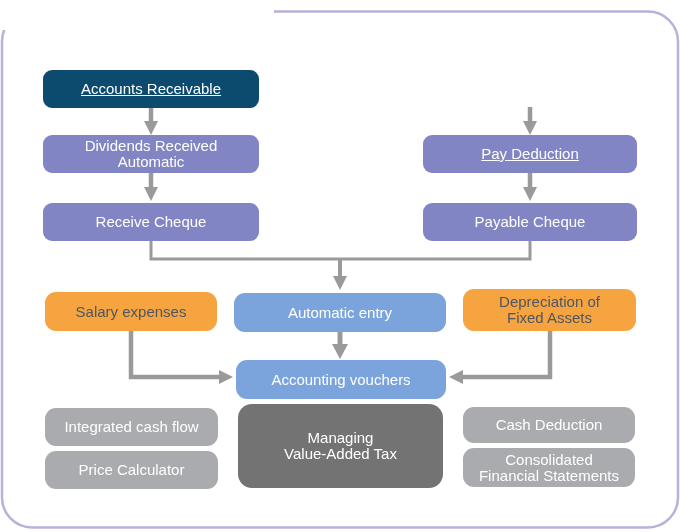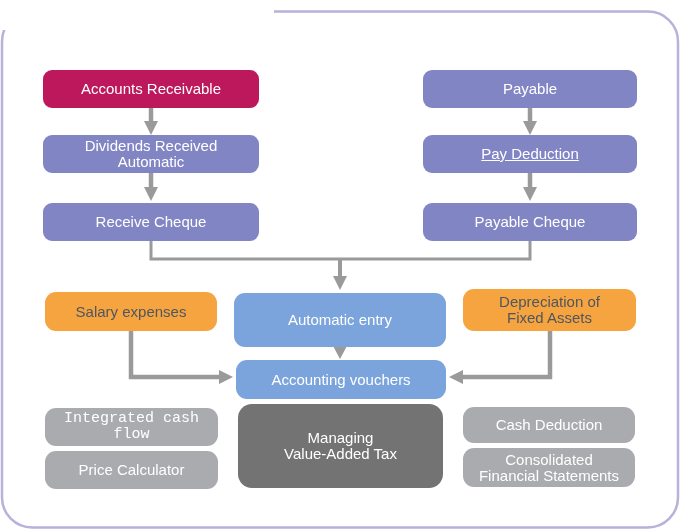--- a/index.html
+++ b/index.html
@@ -77,43 +77,42 @@
       <path d="M 131 331 L 131 377 L 219 377" fill="none" stroke-width="4.5" stroke="#9a9a9a"></path>
       <polygon points="219,370 219,384 233,377" fill="#9a9a9a"></polygon>
     </g>
 
     <g>
       <path d="M 550 331 L 550 377 L 463 377" fill="none" stroke-width="4.5" stroke="#9a9a9a"></path>
       <polygon points="463,370 463,384 449,377" fill="#9a9a9a"></polygon>
     </g>
   </svg>
 
-  <div class="node r9" style="left: 43px; top: 70px; width: 216px; height: 38px; background: #be185d; color: rgb(255, 255, 255);">Accounts Receivable</div>
+  <div class="node r9" style="left: 43px; top: 70px; width: 216px; height: 38px; background: #0c4a6e; color: rgb(255, 255, 255); text-decoration: underline;">Accounts Receivable</div>
 
-  <div class="node r9" style="left: 423px; top: 70px; width: 214px; height: 38px; background: rgb(130, 133, 195); color: rgb(255, 255, 255);">Payable</div>
 
   <div class="node r9" style="left: 43px; top: 135px; width: 216px; height: 38px; background: rgb(130, 133, 195); color: rgb(255, 255, 255);">Dividends Received
 Automatic</div>
 
   <div class="node r9" style="left: 423px; top: 135px; width: 214px; height: 38px; background: rgb(130, 133, 195); color: rgb(255, 255, 255); text-decoration: underline;">Pay Deduction</div>
 
   <div class="node r9" style="left: 43px; top: 203px; width: 216px; height: 38px; background: rgb(130, 133, 195); color: rgb(255, 255, 255);">Receive Cheque</div>
 
   <div class="node r9" style="left: 423px; top: 203px; width: 214px; height: 38px; background: rgb(130, 133, 195); color: rgb(255, 255, 255);">Payable Cheque</div>
 
   <div class="node r11" style="left: 45px; top: 292px; width: 172px; height: 39px; background: rgb(246, 164, 64); color: rgb(79, 86, 97);">Salary expenses</div>
 
-  <div class="node r11" style="left: 234px; top: 293px; width: 212px; height: 54px; background: rgb(123, 163, 220); color: rgb(255, 255, 255);">Automatic entry</div>
+  <div class="node r11" style="left: 234px; top: 293px; width: 212px; height: 39px; background: rgb(123, 163, 220); color: rgb(255, 255, 255);">Automatic entry</div>
 
   <div class="node r11" style="left: 463px; top: 289px; width: 173px; height: 42px; background: rgb(246, 164, 64); color: rgb(79, 86, 97);">Depreciation of
 Fixed Assets</div>
 
   <div class="node r11" style="left: 236px; top: 360px; width: 210px; height: 39px; background: rgb(123, 163, 220); color: rgb(255, 255, 255);">Accounting vouchers</div>
 
-  <div class="node r11" style="left: 45px; top: 408px; width: 173px; height: 38px; background: rgb(170, 171, 174); color: rgb(255, 255, 255); font-family: Liberation Mono, monospace;">Integrated cash flow</div>
+  <div class="node r11" style="left: 45px; top: 408px; width: 173px; height: 38px; background: rgb(170, 171, 174); color: rgb(255, 255, 255);">Integrated cash flow</div>
 
   <div class="node r11" style="left: 45px; top: 451px; width: 173px; height: 38px; background: rgb(170, 171, 174); color: rgb(255, 255, 255);">Price Calculator</div>
 
   <div class="node r14" style="left: 238px; top: 404px; width: 205px; height: 84px; background: #737373; color: rgb(255, 255, 255);">Managing
 Value-Added Tax</div>
 
   <div class="node r11" style="left: 463px; top: 407px; width: 172px; height: 36px; background: rgb(170, 171, 174); color: rgb(255, 255, 255);">Cash Deduction</div>
 
   <div class="node r11" style="left: 463px; top: 448px; width: 172px; height: 39px; background: rgb(170, 171, 174); color: rgb(255, 255, 255);">Consolidated
 Financial Statements</div>

